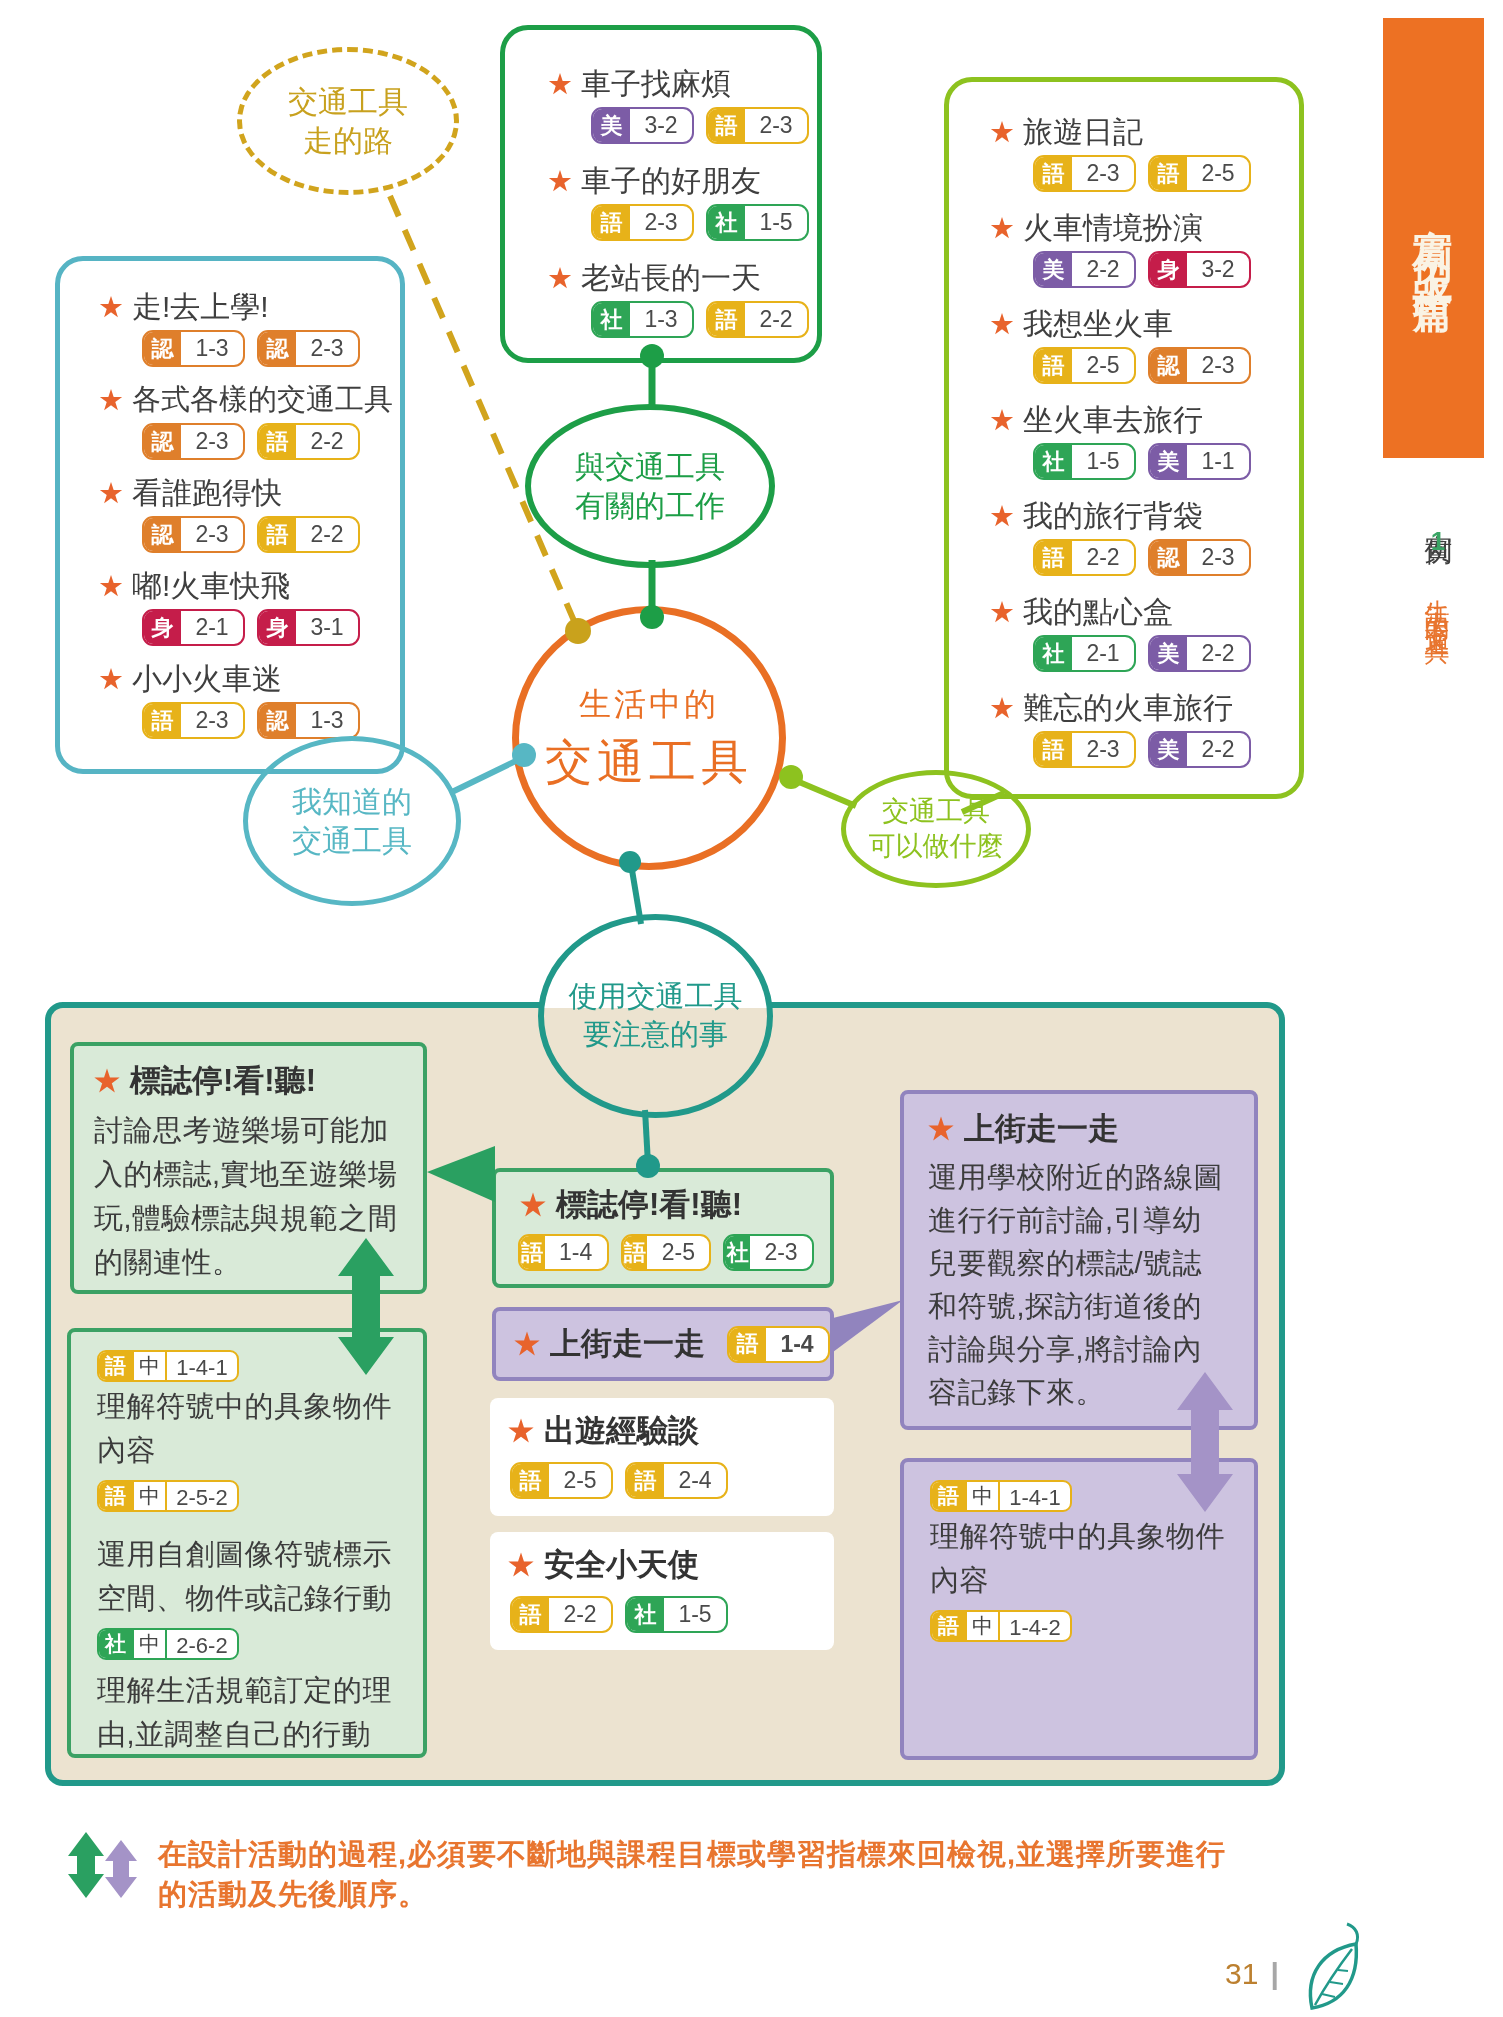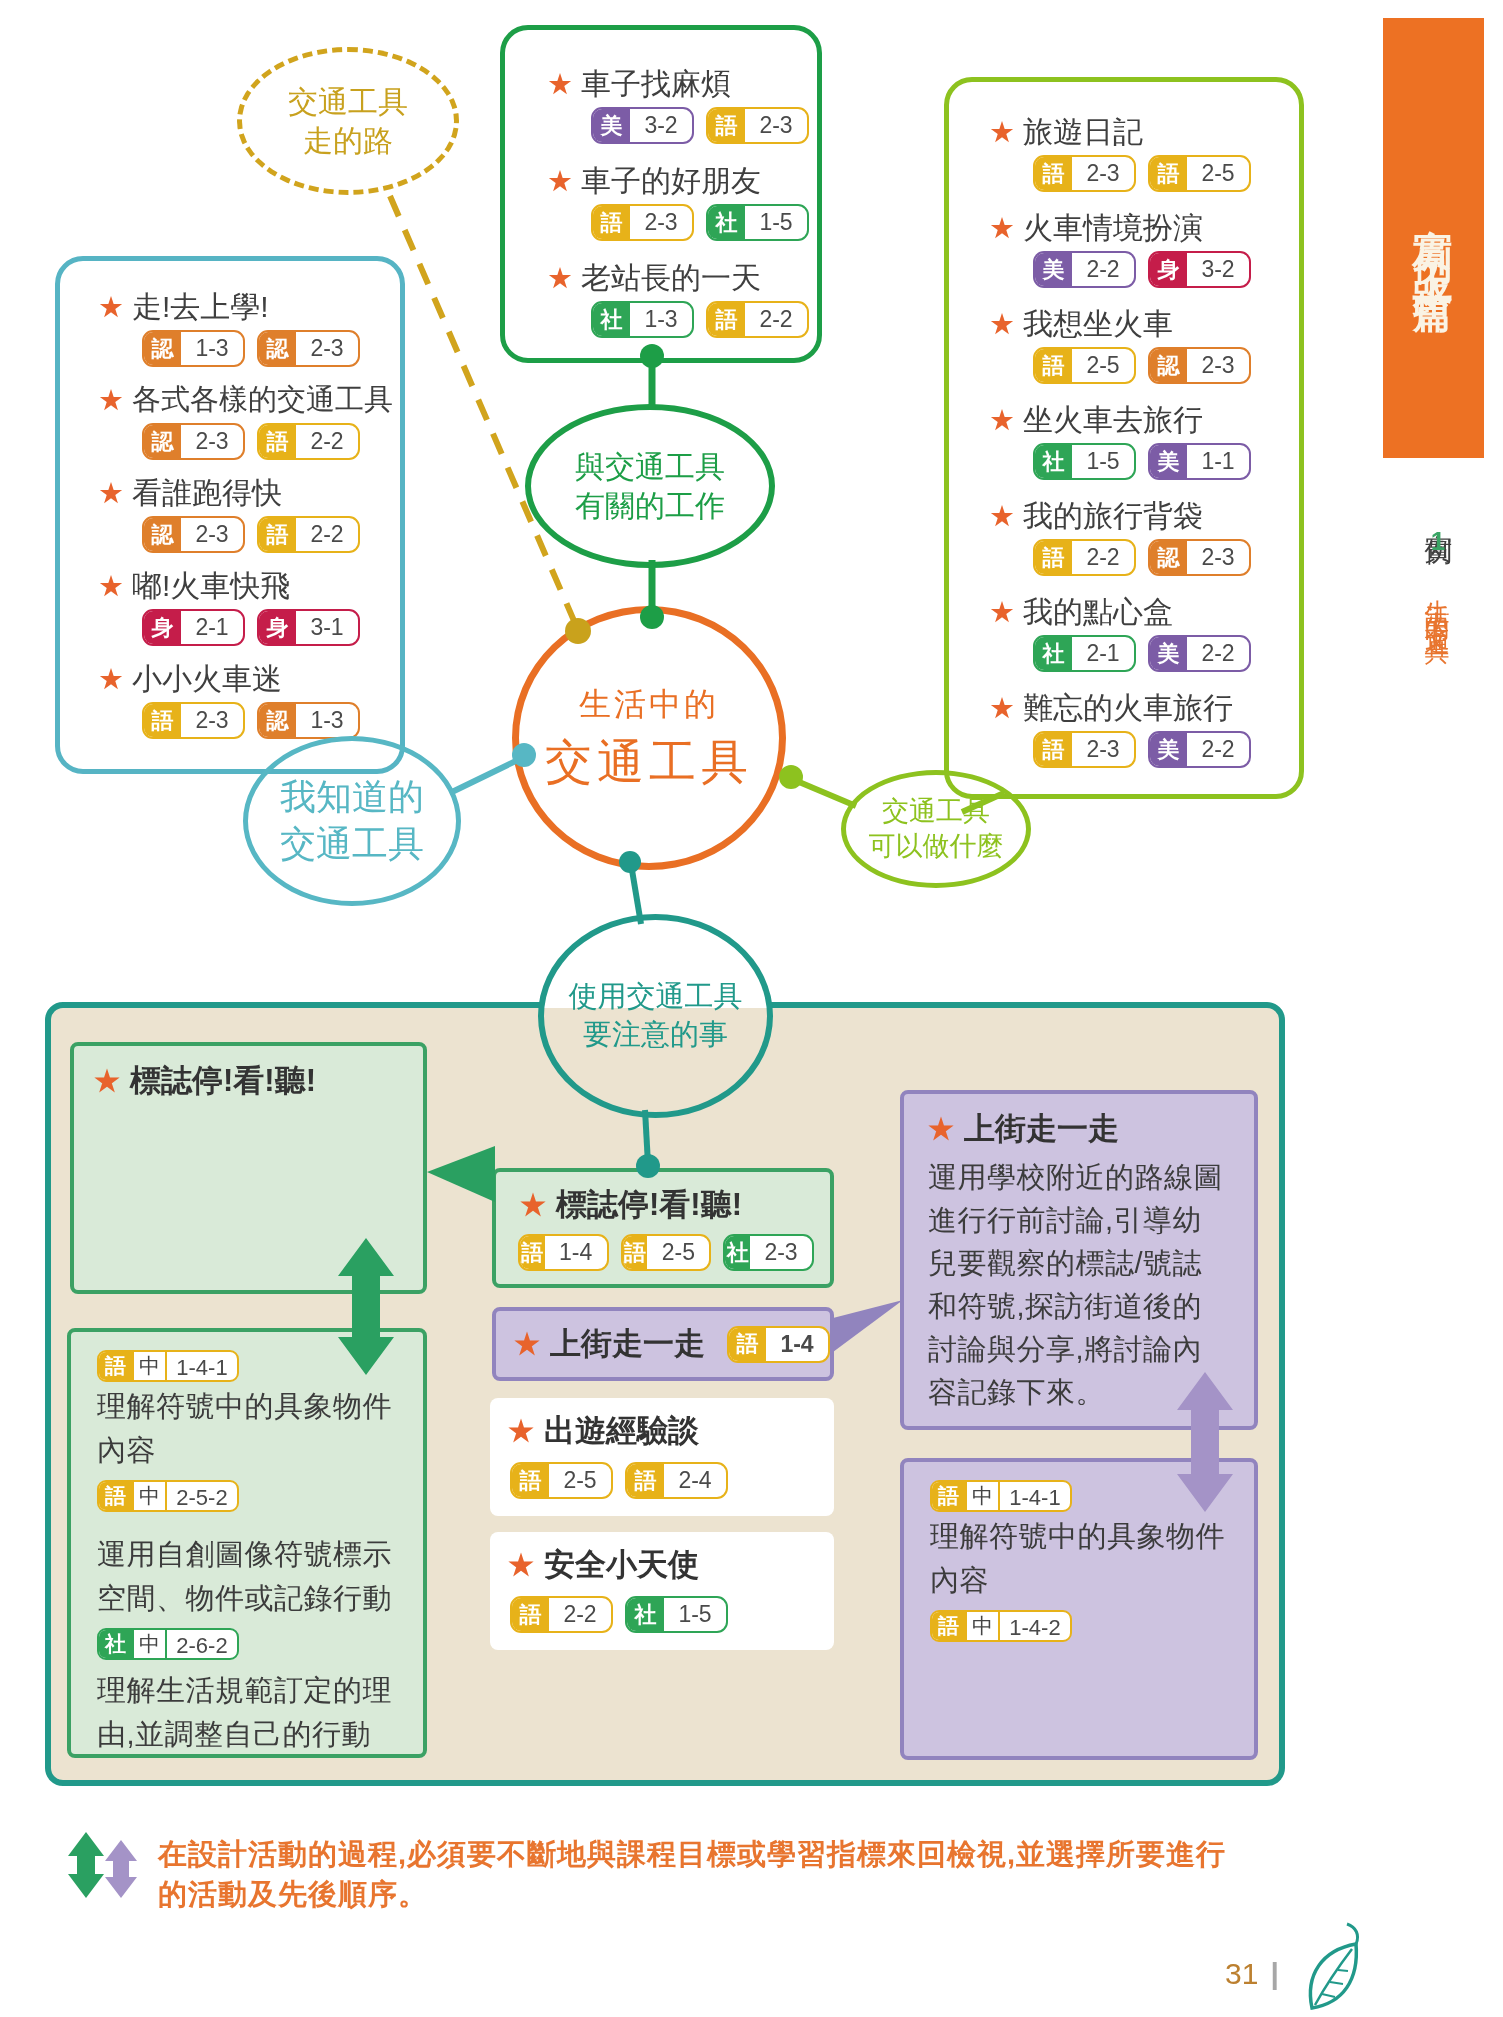--- a/index.html
+++ b/index.html
@@ -30,21 +30,21 @@
   .b-she .m{border-color:#2ea556}
   .bd3 .n{min-width:56px;font-size:22px;}
   
   .node{position:absolute;border-radius:50%;display:flex;flex-direction:column;align-items:center;justify-content:center;
         text-align:center;box-sizing:border-box;line-height:1.3;font-weight:normal;background:transparent;}
   #node-paths{left:237px;top:47px;width:222px;height:148px;border:5px dashed #d1a41d;color:#c8a11e;font-size:30px;}
   #node-work{left:525px;top:404px;width:250px;height:164px;border:6px solid #1d9e47;color:#1d9e47;font-size:30px;}
   #node-center{left:512px;top:606px;width:274px;height:264px;border:7px solid #e96f24;color:#e96f24;}
   #node-center .l1{font-size:32px;letter-spacing:3px;}
   #node-center .l2{font-size:47px;letter-spacing:5px;margin-top:6px;}
-  #node-known{left:243px;top:736px;width:218px;height:170px;border:5px solid #57b7c4;color:#57b7c4;font-size:36px;align-items:center;}
+  #node-known{left:243px;top:736px;width:218px;height:170px;border:5px solid #57b7c4;color:#57b7c4;font-size:30px;align-items:center;}
   #node-can{left:841px;top:770px;width:190px;height:118px;border:5px solid #8dc21f;color:#8dc21f;font-size:27px;}
   #node-attention{left:538px;top:914px;width:235px;height:204px;border:6px solid #21998a;color:#21998a;font-size:29px;
         background:linear-gradient(#ffffff 0 46%,#ece3d0 46% 100%);}
   
   #beige{left:45px;top:1002px;width:1240px;height:784px;background:#ece3d0;border:6px solid #21998a;border-radius:18px;box-sizing:border-box;}
   .dbox{position:absolute;box-sizing:border-box;border-radius:8px;}
   .gfill{background:#d9ead8;border:4px solid #3ba164;}
   .pfill{background:#cdc3e0;border:4px solid #9184be;}
   .wfill{background:#ffffff;}
   .dt{display:flex;align-items:center;gap:10px;font-size:31px;font-weight:bold;color:#333;white-space:nowrap;}
@@ -351,20 +351,21 @@
   <div id="node-attention" class="node">
     <span>使用交通工具</span>
     <span>要注意的事</span>
   </div>
 
   <div id="box-a" class="dbox gfill">
     <div class="dt">
         <span class="star">★</span>
         <span>標誌停!看!聽!</span>
       </div>
+    <p>討論思考遊樂場可能加入的標誌,實地至遊樂場玩,體驗標誌與規範之間的關連性。</p>
   </div>
 
   <div id="box-c" class="dbox gfill">
     <div class="ent">
       <div class="bs3">
           <span class="bd bd3 b-yu">
             <span class="c">語</span>
             <span class="m">中</span>
             <span class="n">1-4-1</span>
           </span>

